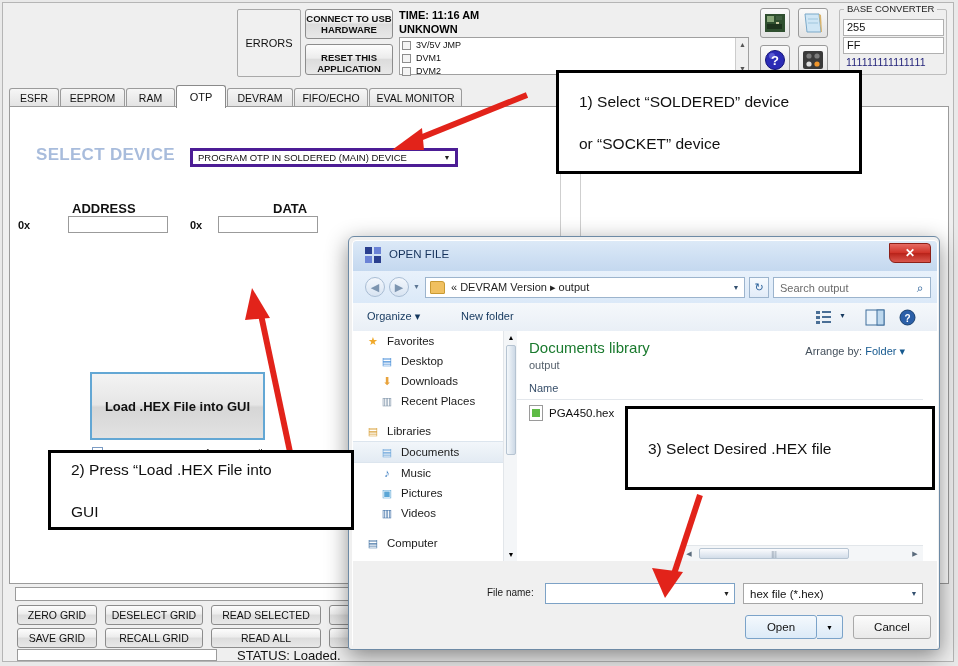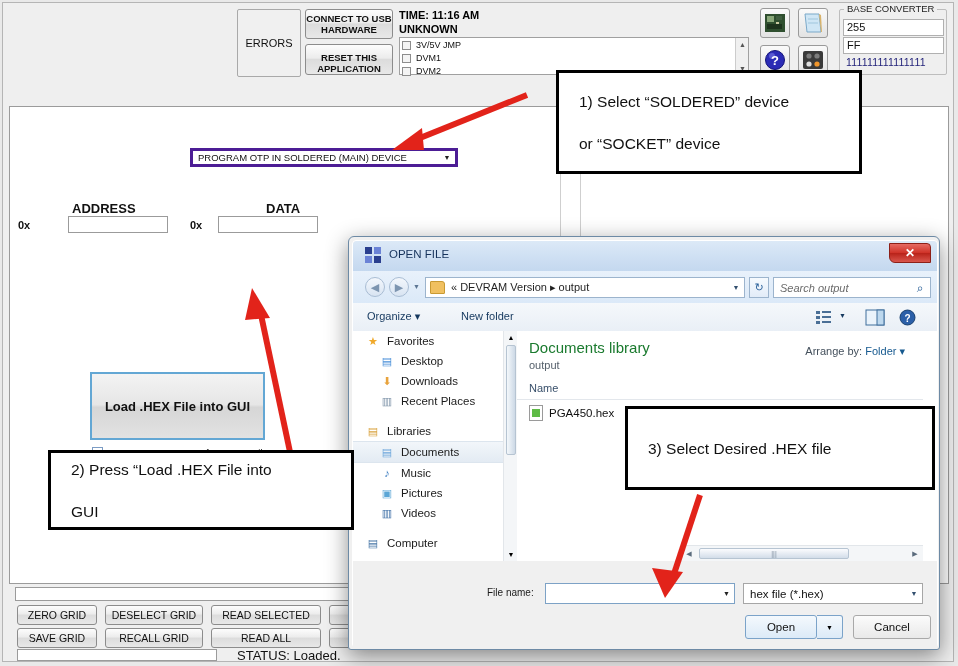--- a/index.html
+++ b/index.html
@@ -152,21 +152,21 @@
   .addr-folder{width:13px;height:11px;margin-left:4px;background:#f0c060;
                border:1px solid #c99a33;border-radius:1px 3px 1px 1px;}
   .addr-txt{font-size:11px;color:#1f1f1f;margin-left:6px;flex:1;}
   .addr-arrow{width:16px;text-align:center;font-size:7px;color:#33506f;}
   .refreshbtn{position:absolute;left:396px;top:6px;width:20px;height:21px;
               border:1px solid #9cb4cd;background:linear-gradient(to bottom,#f6fafe,#e2ecf8);
               display:flex;align-items:center;justify-content:center;font-size:11px;
               color:#2a6099;box-sizing:border-box;}
   .searchbar{position:absolute;left:420px;top:6px;width:158px;height:21px;background:#fff;
              border:1px solid #9cb4cd;box-sizing:border-box;display:flex;align-items:center;}
-  .search-txt{font-size:11px;color:#6b6b6b;font-style:italic;margin-left:6px;flex:1;}
+  .search-txt{font-size:11px;color:#6b6b6b;margin-left:6px;flex:1;}
   .search-ico{width:20px;text-align:center;font-size:12px;color:#2a6099;}
 
   .cmdbar{position:absolute;left:0;top:62px;width:100%;height:28px;
           background:linear-gradient(to bottom,#f5f8fb,#e9eff6);border-bottom:1px solid #cdd8e2;}
   .cmd-item{position:absolute;top:7px;font-size:11px;color:#15385e;}
   .viewbtn{position:absolute;top:6px;width:18px;height:16px;}
 
   .dlg-body{position:absolute;left:0;top:90px;width:100%;height:230px;background:#fff;
             border-bottom:1px solid #d2dae2;}
   .navpane{position:absolute;left:0;top:0;width:150px;height:100%;background:#fff;}
@@ -312,29 +312,53 @@
       </div>
 
       <div class="basecv">
         <div class="basecv-title">BASE CONVERTER</div>
         <div class="basecv-field bf1">255</div>
         <div class="basecv-field bf2">FF</div>
         <div class="basecv-field bf3">111111111111111</div>
       </div>
     </div>
 
+    <div class="tabstrip">
+      <div class="tab" style="left:0px;width:50px;">
+          <span>ESFR</span>
+        </div>
+      <div class="tab" style="left:51px;width:65px;">
+          <span>EEPROM</span>
+        </div>
+      <div class="tab" style="left:117px;width:49px;">
+          <span>RAM</span>
+        </div>
+      <div class="tab active" style="left:167px;width:50px;">
+          <span>OTP</span>
+        </div>
+      <div class="tab" style="left:218px;width:66px;">
+          <span>DEVRAM</span>
+        </div>
+      <div class="tab" style="left:285px;width:74px;">
+          <span>FIFO/ECHO</span>
+        </div>
+      <div class="tab" style="left:360px;width:93px;">
+          <span>EVAL MONITOR</span>
+        </div>
+    </div>
 
     <div class="tabpage">
+      <div class="select-device-lbl">SELECT DEVICE</div>
       <div class="dev-combo">
         <span class="dev-combo-txt">PROGRAM OTP IN SOLDERED (MAIN) DEVICE</span>
         <span class="dev-combo-arrow">▼</span>
       </div>
 
       <div class="col-hdr" style="left:62px;top:94px;">ADDRESS</div>
-      <div class="col-hdr" style="left:216px;top:94px;padding-left:40px;">DATA</div>
+      <div class="col-hdr" style="left:223px;top:94px;padding-left:40px;">DATA</div>
       <div class="hex-pre" style="left:8px;top:112px;">0x</div>
       <div class="hex-pre" style="left:180px;top:112px;">0x</div>
       <div class="txtfield" style="left:58px;top:109px;width:100px;"></div>
       <div class="txtfield" style="left:208px;top:109px;width:100px;"></div>
 
       <div class="btn3d checkotp">
         <span>Check OTP Status</span>
       </div>
 
       <div class="loadbtn">

